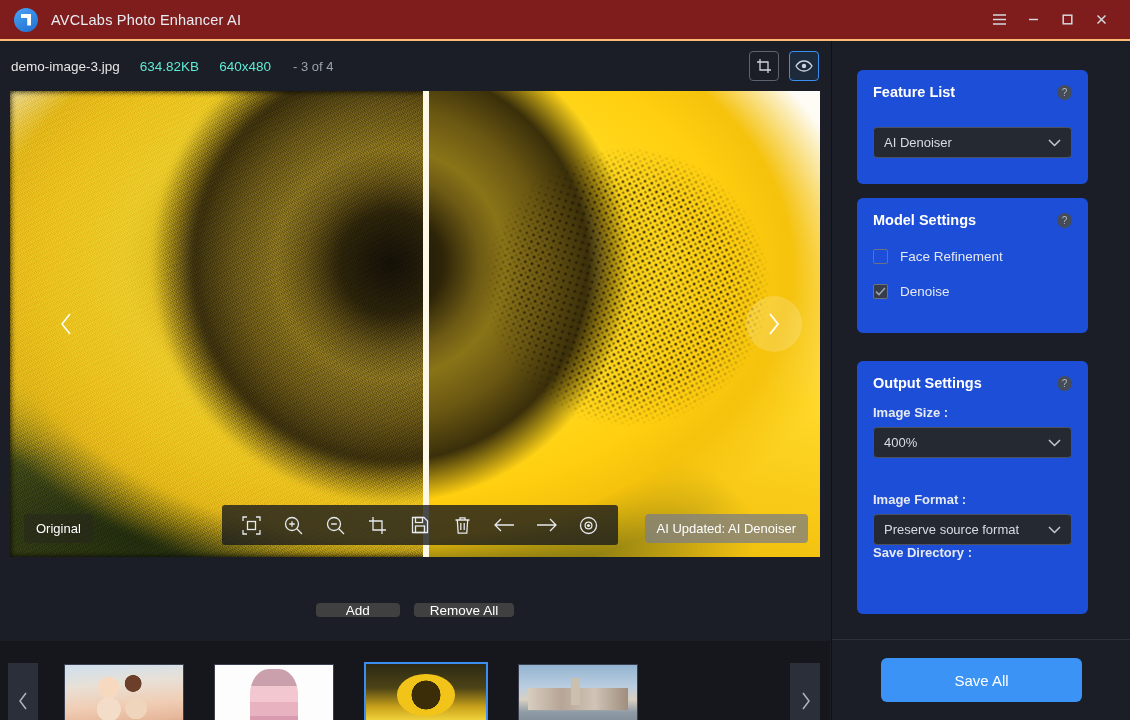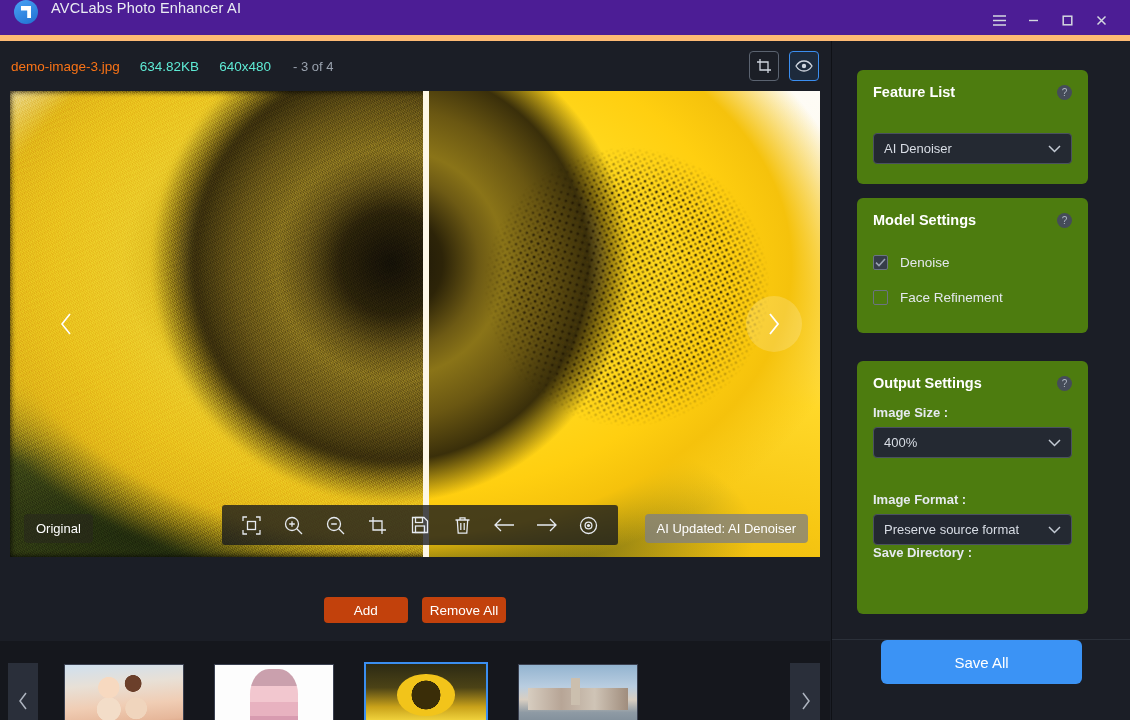--- a/index.html
+++ b/index.html
@@ -7,22 +7,22 @@
     width: 1130px; height: 720px;
     background: #14161c;
     font-family: "Liberation Sans", sans-serif;
     overflow: hidden;
   }
   #app { position: relative; width: 1130px; height: 720px; background: #1b1e26; }
 
   
   .titlebar {
     position: absolute; left: 0; top: 0; width: 1130px; height: 41px;
-    background: #4c1d95; display: flex; 
-    border-bottom: 6px solid #fdba74;
+    background: #7f1d1d; display: flex; align-items: center;
+    border-bottom: 2px solid #fdba74;
   }
   .app-logo {
     width: 24px; height: 24px; border-radius: 50%;
     background: linear-gradient(150deg,#4aa3f5,#1f6fd0);
     margin-left: 14px; position: relative; flex: none;
   }
   .app-logo::after {
     content: ""; position: absolute; left: 7px; top: 6px;
     width: 10px; height: 12px; background: #fff;
     clip-path: polygon(0 0, 100% 0, 100% 100%, 62% 100%, 62% 38%, 0 38%);
@@ -38,21 +38,21 @@
   .win-btn svg { display: block; }
   .win-btn:last-child { margin-right: 12px; }
 
   
   .left-col { position: absolute; left: 0; top: 41px; width: 830px; height: 679px; background: #1b1e26; }
 
   .file-bar {
     position: absolute; left: 0; top: 0; width: 830px; height: 50px;
     display: flex; align-items: center; padding-left: 11px;
   }
-  .fb-name { color: #f97316; font-size: 13.5px; }
+  .fb-name { color: #e5e5e5; font-size: 13.5px; }
   .fb-blue { color: #5eead4; font-size: 13.5px; margin-left: 20px; }
   .fb-gray { color: #9aa2ae; font-size: 13px; margin-left: 22px; }
   .fb-actions { margin-left: auto; display: flex; gap: 10px; padding-right: 11px; }
   .sq-btn {
     width: 30px; height: 30px; border: 1px solid #5b6370; border-radius: 4px;
     display: flex; align-items: center; justify-content: center; color: #cfd5de;
     background: transparent;
   }
   .sq-btn.active { border-color: #3b8ef0; background: #1d2a3c; }
 
@@ -115,22 +115,22 @@
     padding: 0 8px;
   }
   .tool-icon { width: 30px; height: 30px; display: flex; align-items: center; justify-content: center; color: #e6eaf0; }
 
   
   .btn-row {
     position: absolute; left: 0; top: 541px; width: 830px; height: 56px;
     display: flex; align-items: center; justify-content: center; gap: 14px;
   }
   .gray-btn {
-    min-width: 84px; height: 26px; padding: 0 8px; border-radius: 4px;
-    background: #c2410c; color: #fff; font-size: 13.5px; border: none;
+    min-width: 84px; height: 14px; padding: 0 16px; border-radius: 4px;
+    background: #404040; color: #fff; font-size: 13.5px; border: none;
     display: flex; align-items: center; justify-content: center;
     font-family: "Liberation Sans", sans-serif;
   }
 
   
   .thumb-strip {
     position: absolute; left: 0; top: 600px; width: 830px; height: 120px;
     background: #15171d; display: flex; align-items: center;
   }
   .strip-nav {
@@ -163,21 +163,21 @@
     background:linear-gradient(90deg,#d7cdc0,#b7a596,#cfc4b6,#a08d7d);}
   .th4::after{content:"";position:absolute;left:44%;top:18%;width:8%;height:38%;background:#cbbfae;}
 
   
   .right-col {
     position: absolute; left: 831px; top: 41px; width: 299px; height: 679px;
     background: #1b1e26; border-left: 1px solid #0f1116;
   }
   .card {
     position: absolute; left: 25px; width: 231px;
-    background: #4d7c0f; border-radius: 6px;
+    background: #1d4ed8; border-radius: 6px;
   }
   .card-hdr {
     display: flex; align-items: center; padding: 0 16px; height: 44px;
   }
   .card-title { color: #ffffff; font-size: 14.5px; font-weight: bold; }
   .help-icon {
     margin-left: auto; width: 15px; height: 15px; border-radius: 50%;
     background: #454c59; color: #aeb6c2; font-size: 10px;
     display: flex; align-items: center; justify-content: center;
   }
@@ -204,21 +204,21 @@
     display: flex; align-items: center; padding: 0 10px; color: #d8dde5; font-size: 13px;
     overflow: hidden; white-space: nowrap; background: #242932;
   }
   .dir-btn {
     width: 33px; height: 31px; border: 1px solid #4a5160; border-radius: 4px;
     display: flex; align-items: center; justify-content: center; color: #c3cad4; font-size: 13px;
     flex: none; background: #242932;
   }
   .save-zone {
     position: absolute; left: 0; top: 598px; width: 299px; height: 81px;
-    border-top: 1px solid #2b3039; display: flex; align-items: flex-start; justify-content: center;
+    border-top: 1px solid #2b3039; display: flex; align-items: center; justify-content: center;
   }
   .save-all {
     width: 201px; height: 44px; border-radius: 6px; border: none;
     background: #3b93f5; color: #fff; font-size: 15px;
     font-family: "Liberation Sans", sans-serif;
     display: flex; align-items: center; justify-content: center;
   }
 </style>
 </head>
 <body>
@@ -401,46 +401,46 @@
     </div>
   </div>
 
   <div class="right-col">
 
     <div class="card" style="top:29px;height:114px;">
       <div class="card-hdr">
         <span class="card-title">Feature List</span>
         <span class="help-icon">?</span>
       </div>
-      <div class="select" style="margin-top:19px;">
+      <div class="select" style="margin-top:13px;">
         <span class="sel-text">AI Denoiser</span>
         <span class="chev">
           <svg width="13" height="8" viewBox="0 0 13 8" fill="none" stroke="currentColor" stroke-width="1.5">
               <path d="M1 1l5.5 5.5L12 1"></path>
             </svg>
         </span>
       </div>
     </div>
 
     <div class="card" style="top:157px;height:135px;">
       <div class="card-hdr">
         <span class="card-title">Model Settings</span>
         <span class="help-icon">?</span>
+      </div>
+      <div class="check-row">
+        <span class="cbox"></span>
+        <span class="check-label">Face Refinement</span>
       </div>
       <div class="check-row" style="margin-top:6px;">
         <span class="cbox checked">
           <svg width="11" height="9" viewBox="0 0 11 9" fill="none" stroke="currentColor" stroke-width="1.5">
               <path d="M1 4.6l3 3L10 1"></path>
             </svg>
         </span>
         <span class="check-label">Denoise</span>
-      </div>
-      <div class="check-row">
-        <span class="cbox"></span>
-        <span class="check-label">Face Refinement</span>
       </div>
     </div>
 
     <div class="card" style="top:320px;height:253px;">
       <div class="card-hdr">
         <span class="card-title">Output Settings</span>
         <span class="help-icon">?</span>
       </div>
 
       <div class="field-label" style="margin-top:0;">Image Size :</div>

